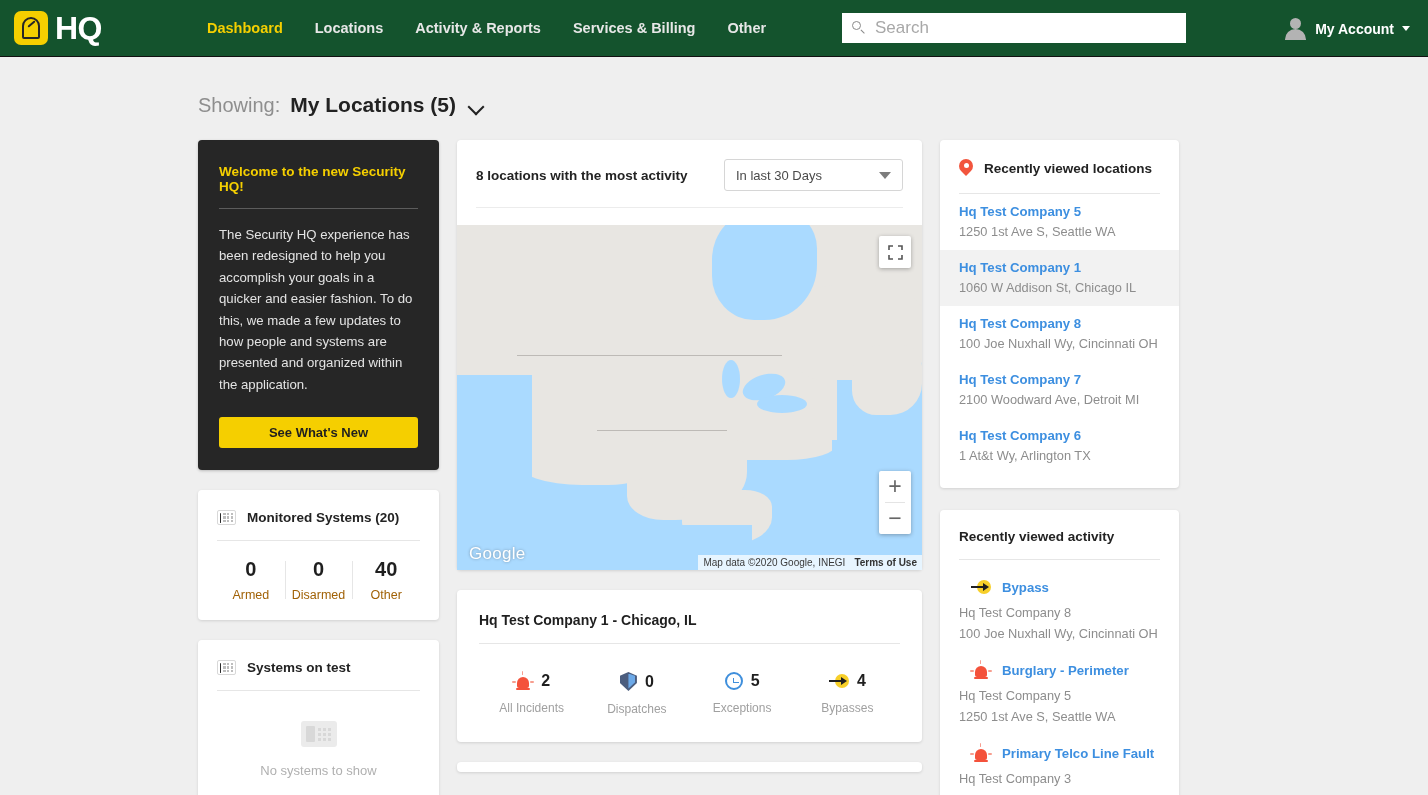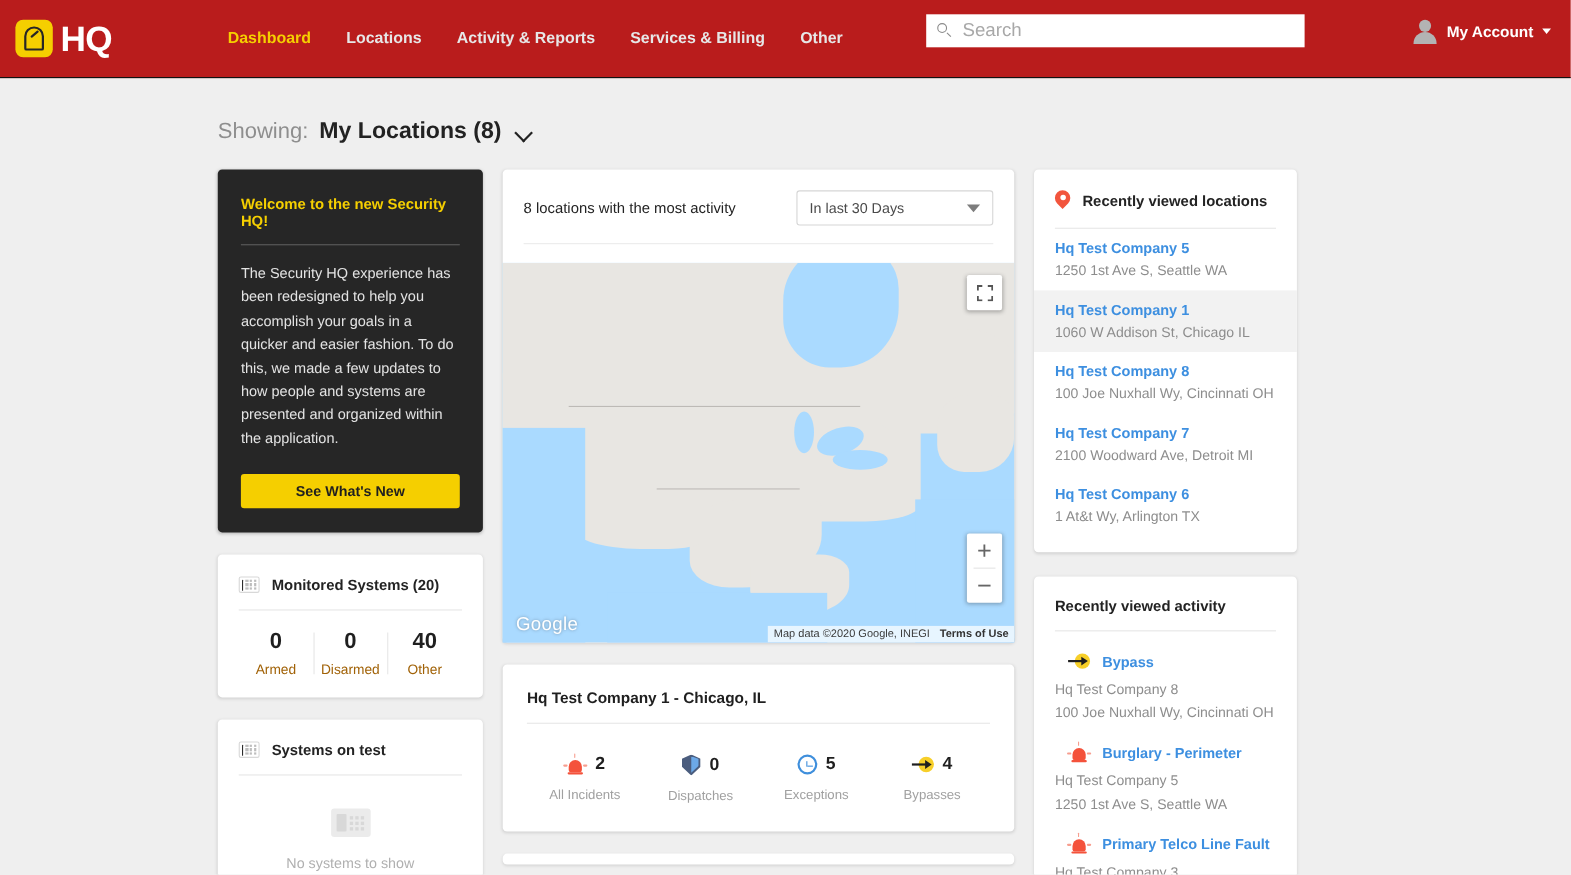--- a/index.html
+++ b/index.html
@@ -6,22 +6,22 @@
   html, body { width: 1428px; height: 795px; overflow: hidden; }
   body {
     font-family: "Liberation Sans", sans-serif;
     background: #efefef;
     color: #2b2b2b;
     -webkit-font-smoothing: antialiased;
   }
 
   
   .topnav {
-    height: 71px;
-    background: #b91c1c;
+    height: 57px;
+    background: #14532d;
     display: flex;
     align-items: center;
     position: relative;
     border-bottom: 1px solid #111;
   }
   .logo-wrap { display: flex; align-items: center; margin-left: 14px; }
   .logo-mark {
     width: 34px; height: 34px; border-radius: 7px;
     background: #f5cf00; position: relative; flex: 0 0 auto;
   }
@@ -163,21 +163,21 @@
     grid-template-rows: repeat(3, 3px); gap: 2px;
   }
   .empty-icon .keys span { background: #d8d8d8; }
   .empty-text { color: #b0b0b0; font-size: 13px; margin-top: 16px; }
 
   
   .map-head {
     display: flex; align-items: center; justify-content: space-between;
     padding: 19px 19px 0 19px;
   }
-  .map-head-title { font-size: 13.5px; font-weight: 400; color: #232323; }
+  .map-head-title { font-size: 13.5px; font-weight: 700; color: #232323; }
   .select {
     width: 179px; height: 32px; border: 1px solid #d6d6d6; border-radius: 3px;
     display: flex; align-items: center; justify-content: space-between;
     padding: 0 11px; cursor: pointer; background: #fff;
   }
   .select span { font-size: 13px; color: #4a4a4a; }
   .tri { width: 0; height: 0; border-left: 6px solid transparent;
     border-right: 6px solid transparent; border-top: 7px solid #7d7d7d; }
   .map-hr { height: 1px; background: #ececec; margin: 16px 19px 0; }
 
@@ -326,21 +326,21 @@
       <div class="head"></div>
         <div class="body"></div>
     </div>
     <div class="account-label">My Account</div>
     <div class="caret-down"></div>
   </div>
 </div>
 
 <div class="showing">
   <div class="showing-label">Showing:</div>
-  <div class="showing-value">My Locations (8)</div>
+  <div class="showing-value">My Locations (5)</div>
   <div class="chev"></div>
 </div>
 
 <div class="grid">
 
   <div class="col-left">
 
     <div class="welcome">
       <h3>Welcome to the new Security HQ!</h3>
       <div class="rule"></div>

